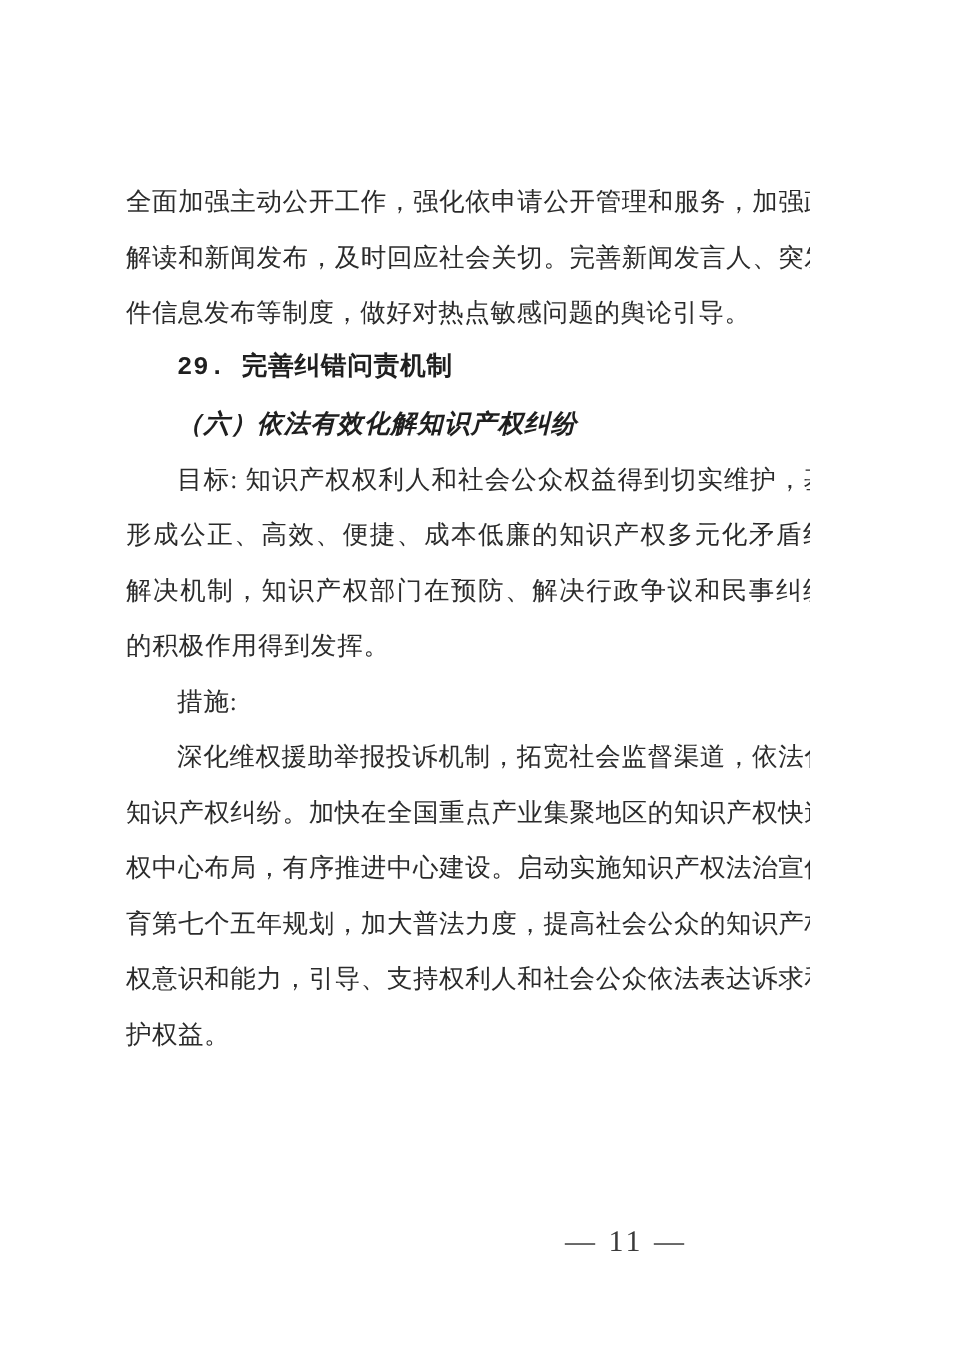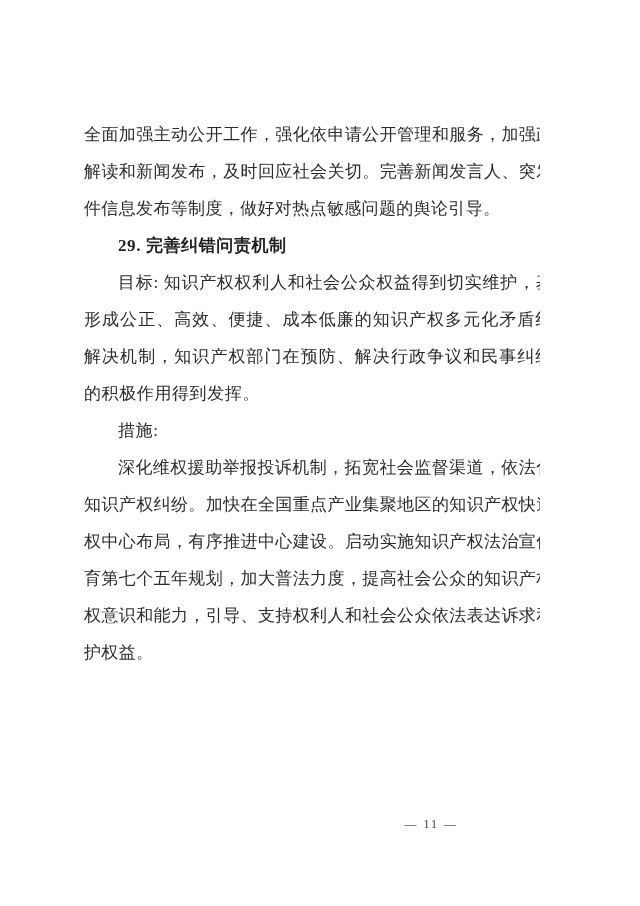--- a/index.html
+++ b/index.html
@@ -33,51 +33,52 @@
   .para {
     text-indent: 2em;
   }
   .para-continued {
     text-indent: 0;
   }
   .heading-num {
     text-indent: 2em;
     font-weight: bold;
     color: #1f1f1f;
-    font-family: Liberation Serif, serif;
+    font-family: Liberation Mono, monospace;
     letter-spacing: 0.6px;
   }
   .heading-kaiti {
     text-indent: 2em;
     font-weight: bold;
     font-style: italic;
     color: #1f1f1f;
     letter-spacing: 0.8px;
   }
   .para-kaiti {
     text-indent: 2em;
     letter-spacing: 0.6px;
   }
   .page-number {
     position: absolute;
     top: 817px;
     right: 82px;
-    font-size: 12px;
+    font-size: 20px;
     letter-spacing: 2px;
     color: #3a3a3a;
     font-family: "Liberation Serif", "DejaVu Serif", serif;
   }
 </style>
 </head>
 <body>
 
 <div class="page">
   <div class="doc-body">
     <p class="para-continued">全面加强主动公开工作，强化依申请公开管理和服务，加强政策解读和新闻发布，及时回应社会关切。完善新闻发言人、突发事件信息发布等制度，做好对热点敏感问题的舆论引导。</p>
     <p class="heading-num">29. 完善纠错问责机制</p>
+    <p class="heading-kaiti">（六）依法有效化解知识产权纠纷</p>
     <p class="para-kaiti">目标: 知识产权权利人和社会公众权益得到切实维护，基本形成公正、高效、便捷、成本低廉的知识产权多元化矛盾纠纷解决机制，知识产权部门在预防、解决行政争议和民事纠纷中的积极作用得到发挥。</p>
     <p class="para-kaiti">措施:</p>
     <p class="para">深化维权援助举报投诉机制，拓宽社会监督渠道，依法化解知识产权纠纷。加快在全国重点产业集聚地区的知识产权快速维权中心布局，有序推进中心建设。启动实施知识产权法治宣传教育第七个五年规划，加大普法力度，提高社会公众的知识产权维权意识和能力，引导、支持权利人和社会公众依法表达诉求和维护权益。</p>
 
   </div>
 
   <div class="page-number">— 11 —</div>
 </div>
 
 </body></html>

